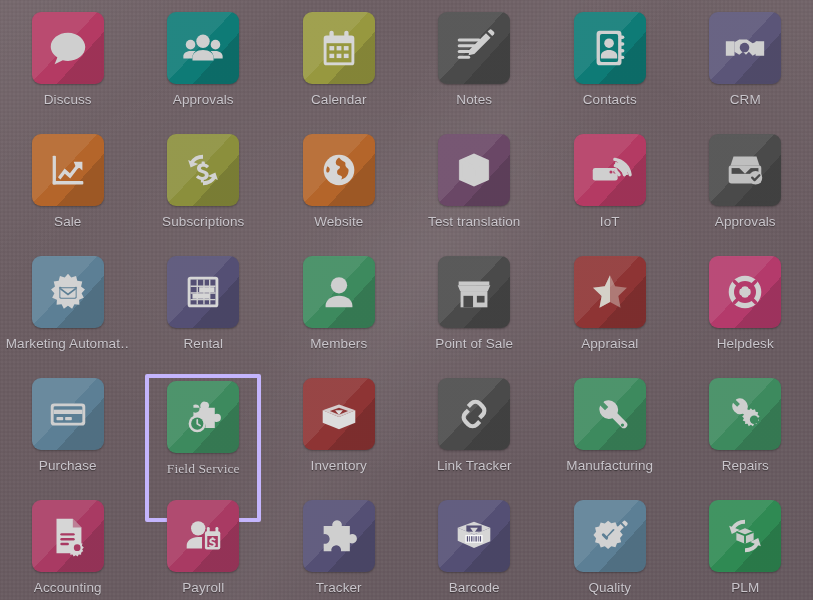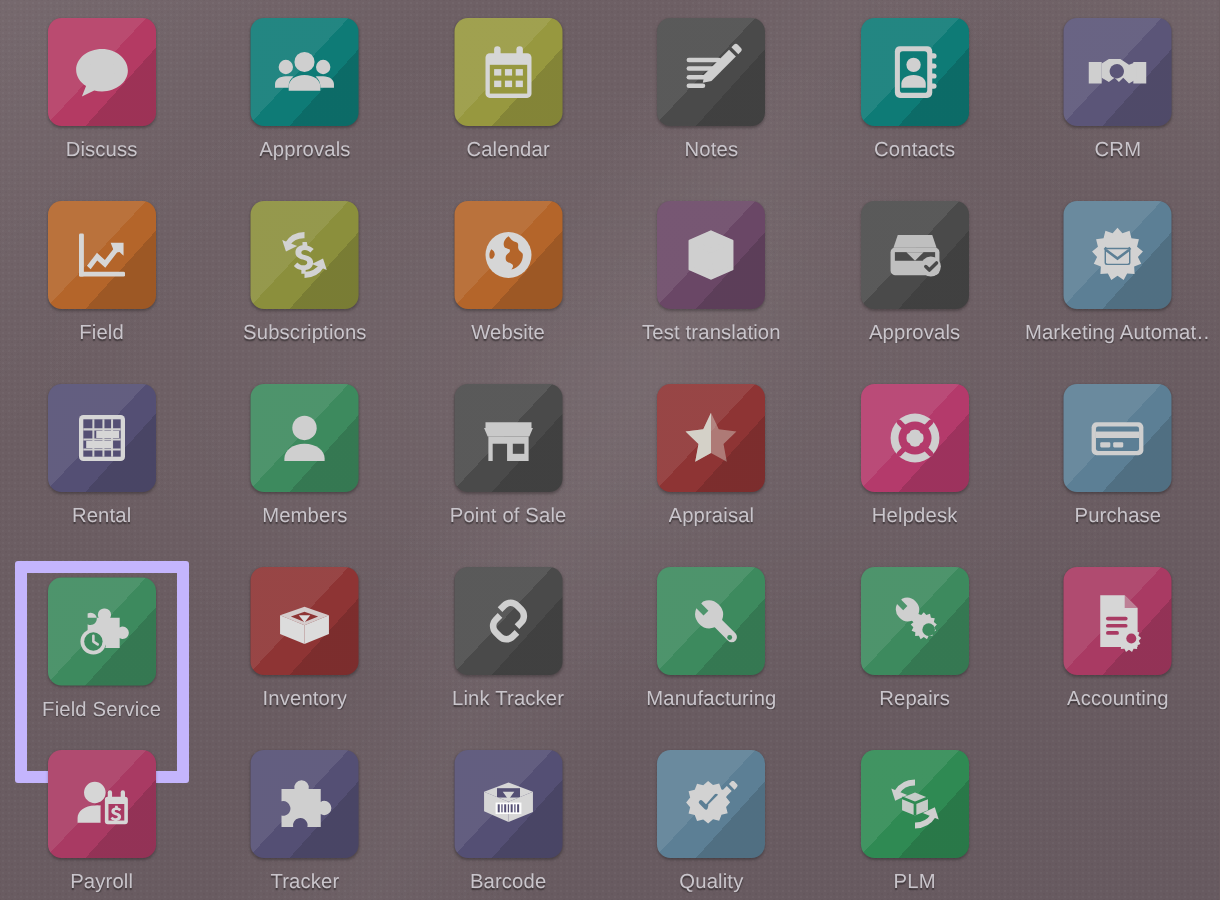--- a/index.html
+++ b/index.html
@@ -61,25 +61,26 @@
     display: flex;
     flex-direction: column;
     align-items: center;
     justify-content: flex-start;
     position: relative;
     cursor: pointer;
     padding-top: 4px;
   }
 
   .app-tile.selected {
-    border: 8px solid #c4b5fd;
+    border: 4px solid #c4b5fd;
     border-radius: 2px;
     width: 116px;
     height: 148px;
     padding-top: 0px;
+    font-family: Liberation Serif, serif;
   }
 
   .app-icon {
     width: 72px;
     height: 72px;
     border-radius: 9px;
     position: relative;
     overflow: hidden;
     display: flex;
     align-items: center;
@@ -229,21 +230,21 @@
     </div>
     <div class="app-tile clipped-left">
       <div class="app-icon" style="background-color: rgb(180, 101, 42);">
         <svg viewBox="0 0 48 48" xmlns="http://www.w3.org/2000/svg">
           <rect class="glyph" x="8" y="9" width="3.4" height="30" rx="1" style="fill: rgb(214, 214, 214);"></rect>
           <rect class="glyph" x="8" y="35.6" width="32" height="3.4" rx="1" style="fill: rgb(214, 214, 214);"></rect>
           <path class="glyph" d="M13.5 31.5l7-9 5.5 5 8.5-11 2.8 2.1-11 14.3-5.6-5-4.6 6z" style="fill: rgb(214, 214, 214);"></path>
           <path class="glyph" d="M30 15.5h9v9l-2.8-2.6-3.4.6z" style="fill: rgb(214, 214, 214);"></path>
         </svg>
       </div>
-      <div class="app-label">Field</div>
+      <div class="app-label">Sale</div>
     </div>
     <div class="app-tile">
       <div class="app-icon" style="background-color: rgb(139, 143, 60);">
         <svg viewBox="0 0 48 48" xmlns="http://www.w3.org/2000/svg">
           <path class="glyph" d="M24 8a16 16 0 00-13.6 7.6l3.1 1.9A12.4 12.4 0 0124 12.4z" style="fill: rgb(210, 210, 210);"></path>
           <path class="glyph" d="M8.5 13.5l2.6 8 7.8-3.8z" style="fill: rgb(210, 210, 210);"></path>
           <path class="glyph" d="M24 40a16 16 0 0013.6-7.6l-3.1-1.9A12.4 12.4 0 0124 35.6z" style="fill: rgb(210, 210, 210);"></path>
           <path class="glyph" d="M39.5 34.5l-2.6-8-7.8 3.8z" style="fill: rgb(210, 210, 210);"></path>
           <path class="glyph" d="M25.6 15h-3v2.3c-3 .4-4.9 2.3-4.9 4.9 0 3 2.2 4.2 5.2 5 2.2.6 3 1.1 3 2.2 0 1-1 1.8-2.6 1.8-2 0-3.3-.9-4.3-2l-2.4 2.4c1.3 1.5 3.1 2.5 5.2 2.8V37h3v-2.5c3.2-.4 5.2-2.4 5.2-5.2 0-3-2.1-4.3-5.3-5.1-2.2-.6-2.9-1-2.9-2 0-.9.8-1.6 2.4-1.6 1.7 0 2.9.7 3.8 1.7l2.4-2.4c-1.1-1.3-2.6-2.1-4.3-2.4z" style="fill: rgb(210, 210, 210);"></path>
         </svg>
@@ -264,20 +265,34 @@
       <div class="app-icon" style="background-color: rgb(106, 71, 102);">
         <svg viewBox="0 0 48 48" xmlns="http://www.w3.org/2000/svg">
           <path class="glyph" d="M24 7L40 14v20L24 41 8 34V14z" opacity="0.25" style="fill: rgb(207, 207, 207);"></path>
           <path class="glyph" d="M24 8.5l14 6.1v18.8L24 39.5 10 33.4V14.6z" fill="none" stroke="#cfcfcf" stroke-width="3" style="stroke: rgb(207, 207, 207);"></path>
           <path class="glyph" d="M10 14.6L24 20.8l14-6.2" fill="none" stroke="#cfcfcf" stroke-width="3" style="stroke: rgb(207, 207, 207);"></path>
           <rect class="glyph" x="22.4" y="22" width="3.2" height="9" rx="1.6" style="fill: rgb(207, 207, 207);"></rect>
           <circle class="glyph" cx="24" cy="34.5" r="2" style="fill: rgb(207, 207, 207);"></circle>
         </svg>
       </div>
       <div class="app-label">Test translation</div>
+    </div>
+    <div class="app-tile">
+      <div class="app-icon" style="background-color: rgb(180, 58, 99);">
+        <svg viewBox="0 0 48 48" xmlns="http://www.w3.org/2000/svg">
+          <rect class="glyph" x="6" y="22" width="26" height="13" rx="2.5" style="fill: rgb(207, 207, 207);"></rect>
+          <circle cx="25" cy="26" r="1.6" fill="#b43a63"></circle>
+          <circle cx="29" cy="26" r="1.6" fill="#b43a63"></circle>
+          <path class="glyph" d="M29 19a12 12 0 0110.5 10.5l3.5-.6A15.6 15.6 0 0029.6 15.5z" style="fill: rgb(207, 207, 207);"></path>
+          <path class="glyph" d="M29 13a18.5 18.5 0 0116 16l0 0" fill="none" stroke="#cfcfcf" stroke-width="3.4" stroke-linecap="round" style="stroke: rgb(207, 207, 207);"></path>
+          <path class="glyph" d="M29.5 19.5A12 12 0 0139 29" fill="none" stroke="#cfcfcf" stroke-width="3.4" stroke-linecap="round" style="stroke: rgb(207, 207, 207);"></path>
+          <path class="glyph" d="M30 25.5a6 6 0 013.5 3.5" fill="none" stroke="#cfcfcf" stroke-width="3.4" stroke-linecap="round" style="stroke: rgb(207, 207, 207);"></path>
+        </svg>
+      </div>
+      <div class="app-label">IoT</div>
     </div>
     <div class="app-tile">
       <div class="app-icon" style="background-color: rgb(74, 74, 74);">
         <svg viewBox="0 0 48 48" xmlns="http://www.w3.org/2000/svg">
           <path class="glyph" d="M12 10h24l3 9H9z" style="fill: rgb(191, 191, 191);"></path>
           <rect class="glyph" x="7" y="19" width="34" height="19" rx="3" style="fill: rgb(191, 191, 191);"></rect>
           <rect x="10" y="22" width="28" height="6" fill="#4a4a4a"></rect>
           <path class="glyph" d="M18 22h12l-6 6z" style="fill: rgb(191, 191, 191);"></path>
           <circle class="glyph" cx="35" cy="32" r="7" style="fill: rgb(191, 191, 191);"></circle>
           <path d="M31.5 32l2.5 2.5 5-5" fill="none" stroke="#4a4a4a" stroke-width="2.4" stroke-linecap="round" stroke-linejoin="round"></path>

